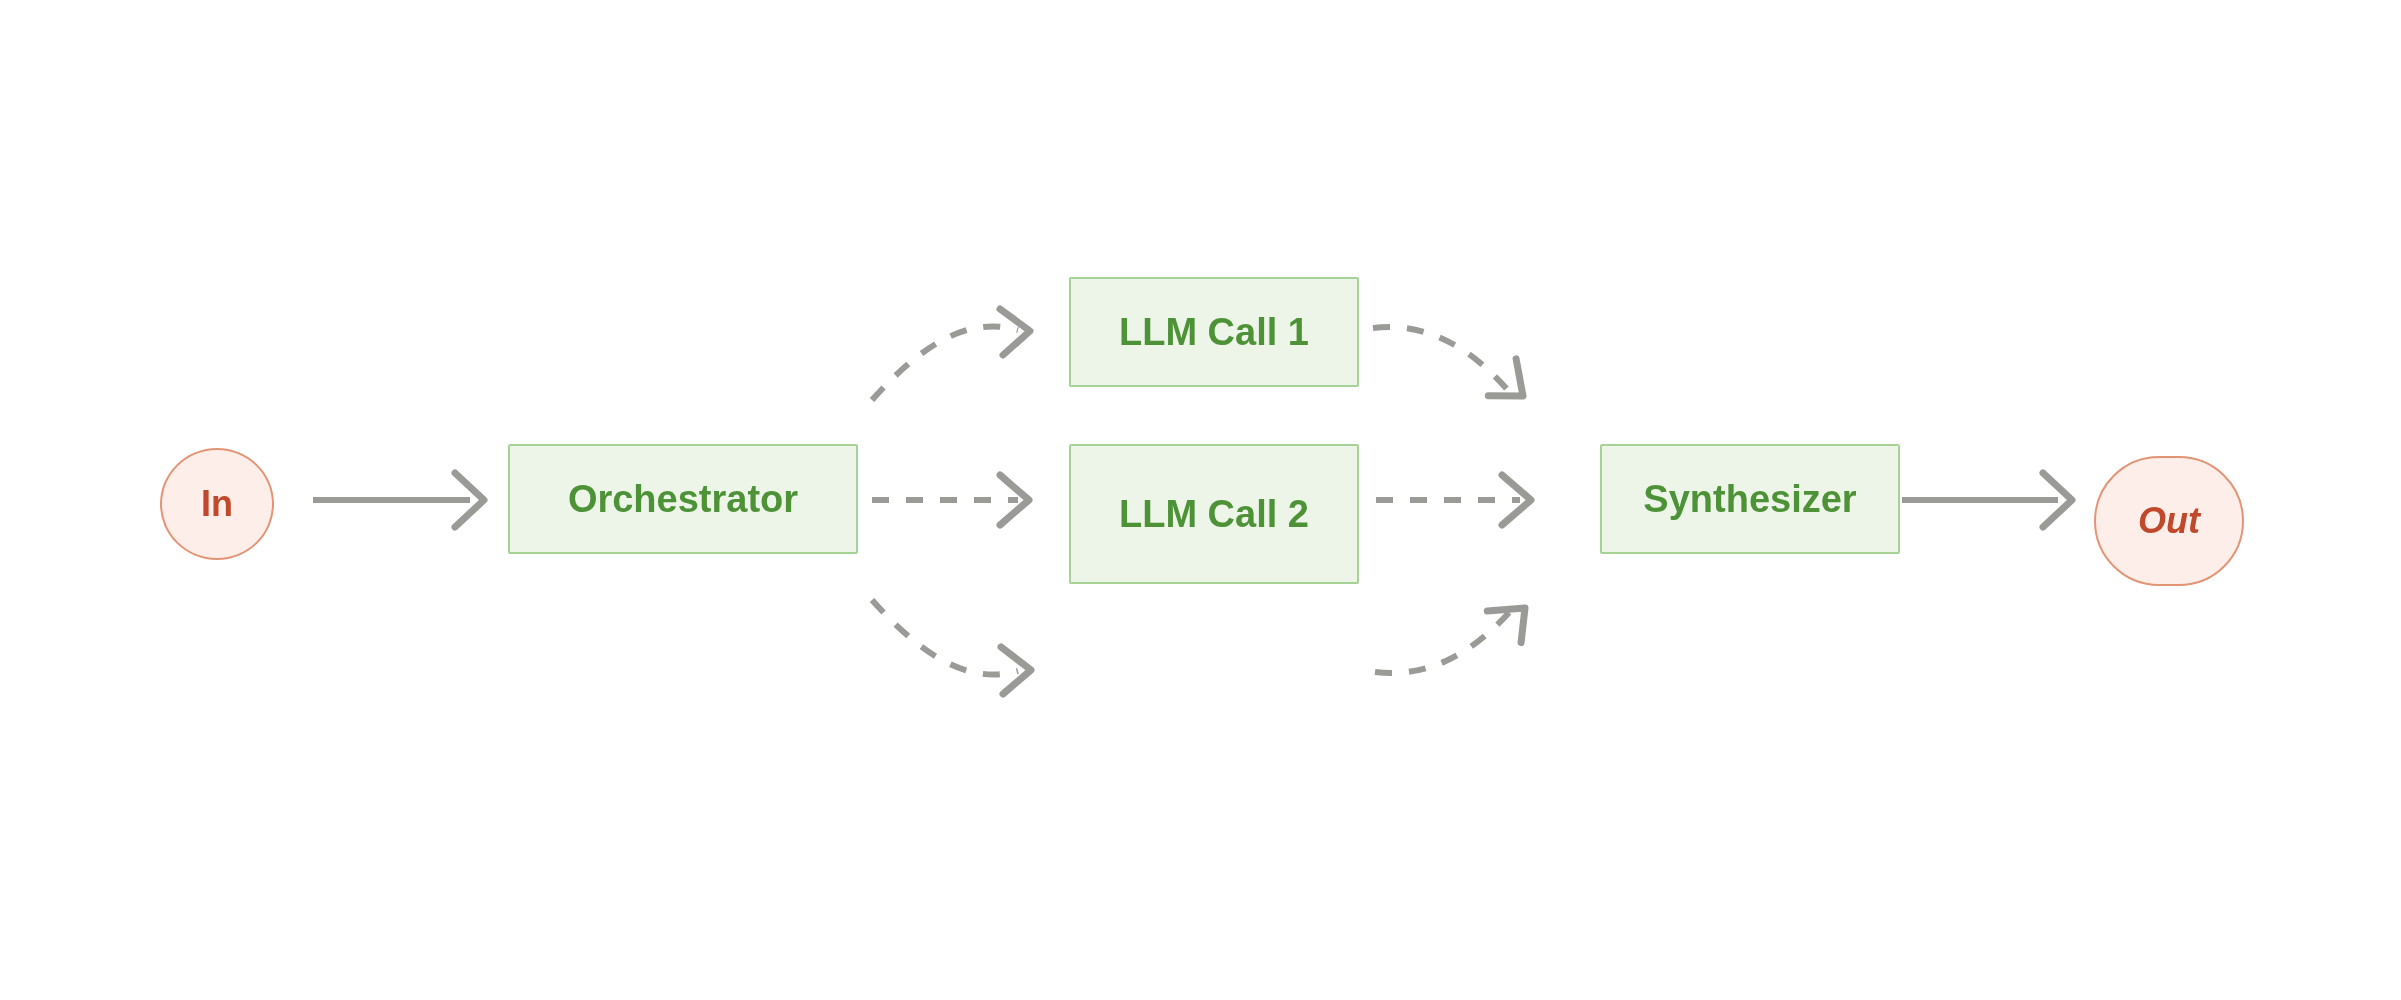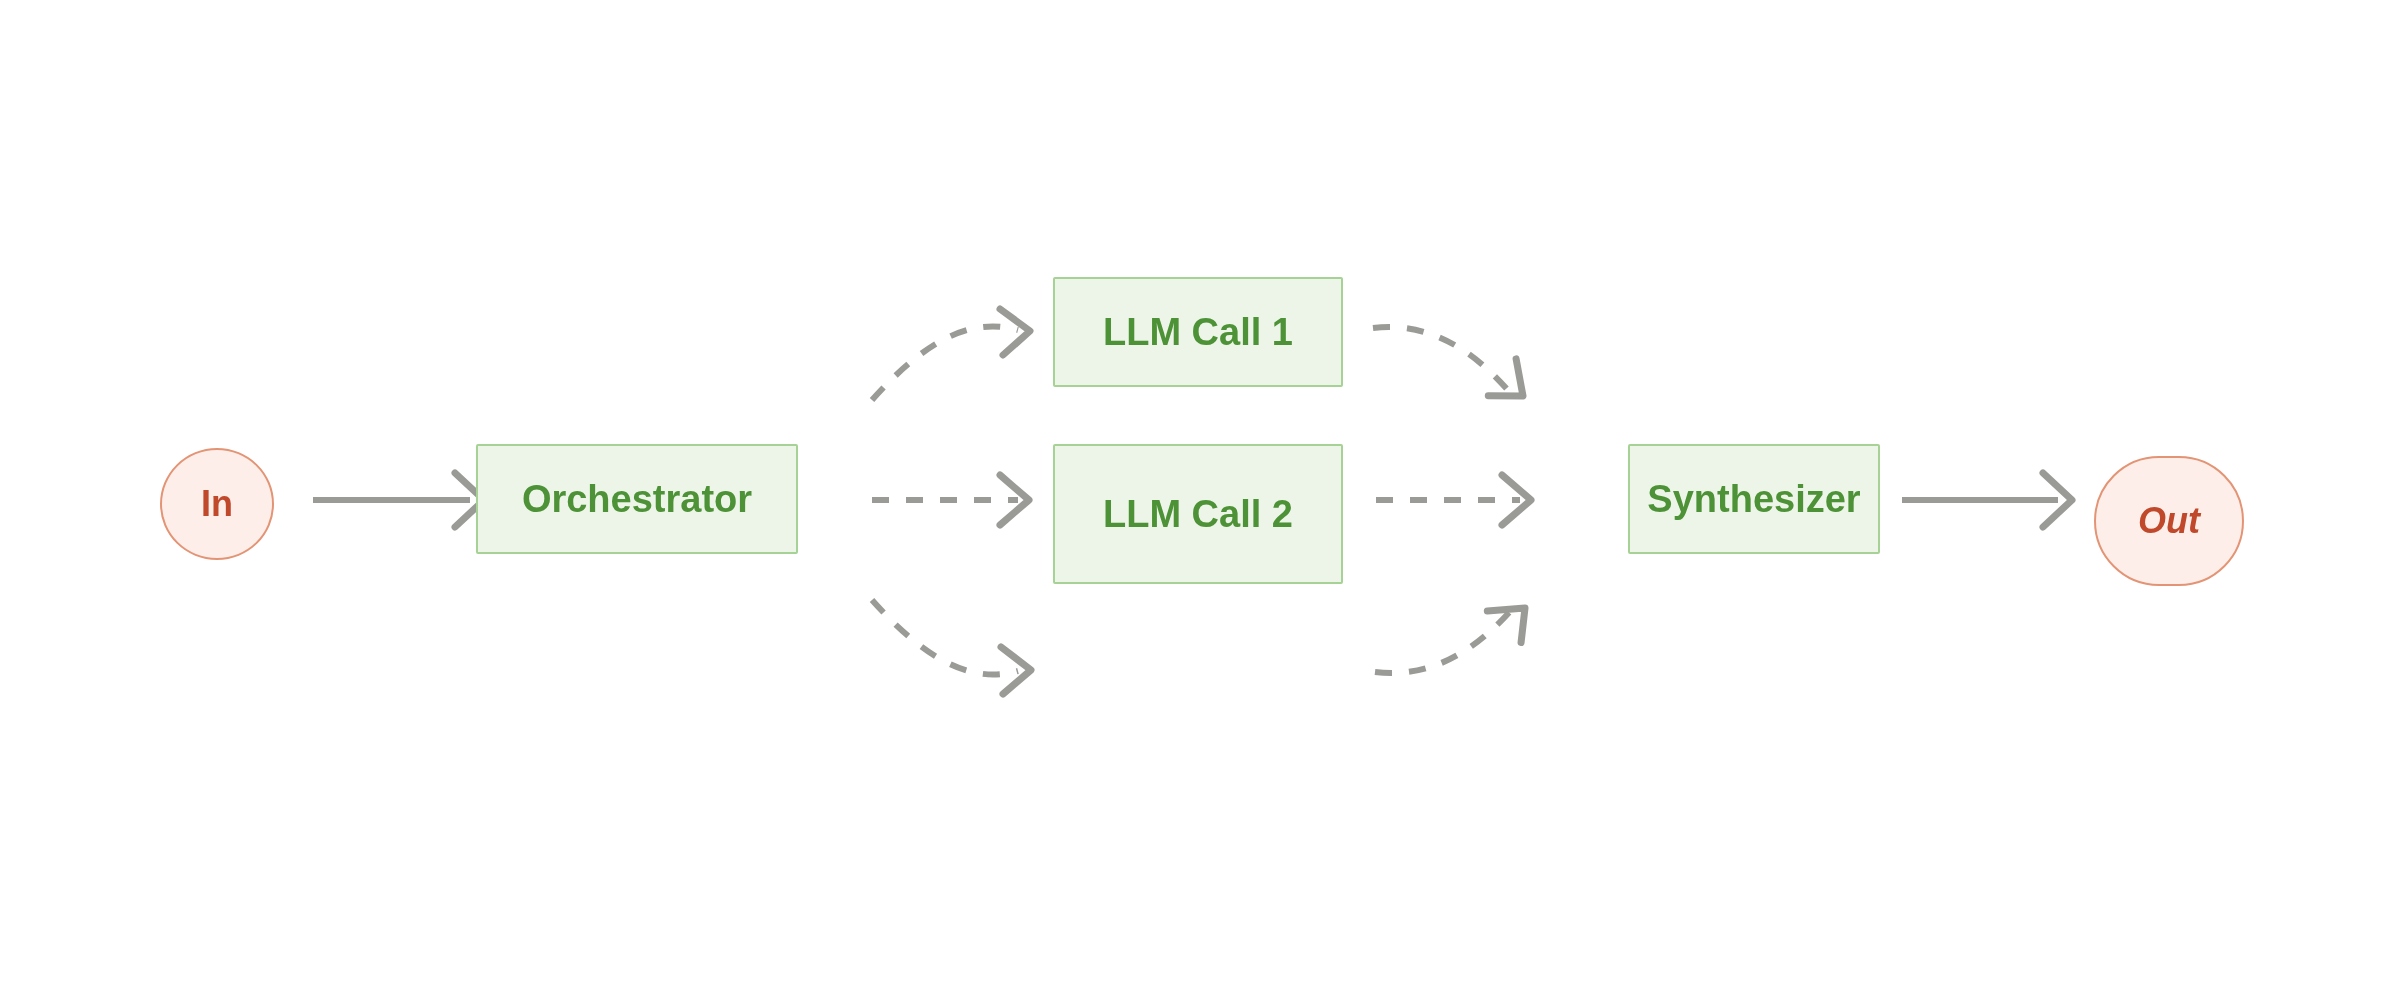--- a/index.html
+++ b/index.html
@@ -53,20 +53,21 @@
     border-radius: 50%;
   }
   .term-stadium {
     border-radius: 999px;
   }
   
   .process {
     background: #edf5e9;
     border: 2.5px solid #a7d296;
     border-radius: 2px;
+    margin-left: 16px;
   }
   .process .node-label {
     color: #4d9236;
     font-weight: bold;
   }
 </style>
 </head>
 <body>
 
 <div id="canvas">
@@ -111,34 +112,34 @@
     <g>
       <line x1="1902" y1="500" x2="2058" y2="500" stroke="#9a9a96" stroke-width="6" stroke-linecap="butt"></line>
       <polyline points="2043,473 2072,500 2043,527" fill="none" stroke="#9a9a96" stroke-width="7" stroke-linecap="round" stroke-linejoin="round"></polyline>
     </g>
   </svg>
 
   <div class="node terminal term-circle" style="left:160px; top:448px; width:114px; height:112px;">
     <span class="node-label" style="font-size:36px;">In</span>
   </div>
 
-  <div class="node process" style="left:476px; top:444px; width:322px; height:110px;">
+  <div class="node process" style="left:492px; top:444px; width:350px; height:110px;">
     <span class="node-label" style="font-size:38px;">Orchestrator</span>
   </div>
 
   <div class="node process" style="left:1053px; top:277px; width:290px; height:110px;">
     <span class="node-label" style="font-size:38px;">LLM Call 1</span>
   </div>
 
   <div class="node process" style="left:1053px; top:444px; width:290px; height:140px;">
     <span class="node-label" style="font-size:38px;">LLM Call 2</span>
   </div>
 
 
-  <div class="node process" style="left:1628px; top:444px; width:252px; height:110px;">
+  <div class="node process" style="left:1584px; top:444px; width:300px; height:110px;">
     <span class="node-label" style="font-size:38px;">Synthesizer</span>
   </div>
 
   <div class="node terminal term-stadium" style="left:2094px; top:456px; width:150px; height:130px;font-style:italic;">
     <span class="node-label" style="font-size:36px;">Out</span>
   </div>
 
 </div>
 
 </body></html>

